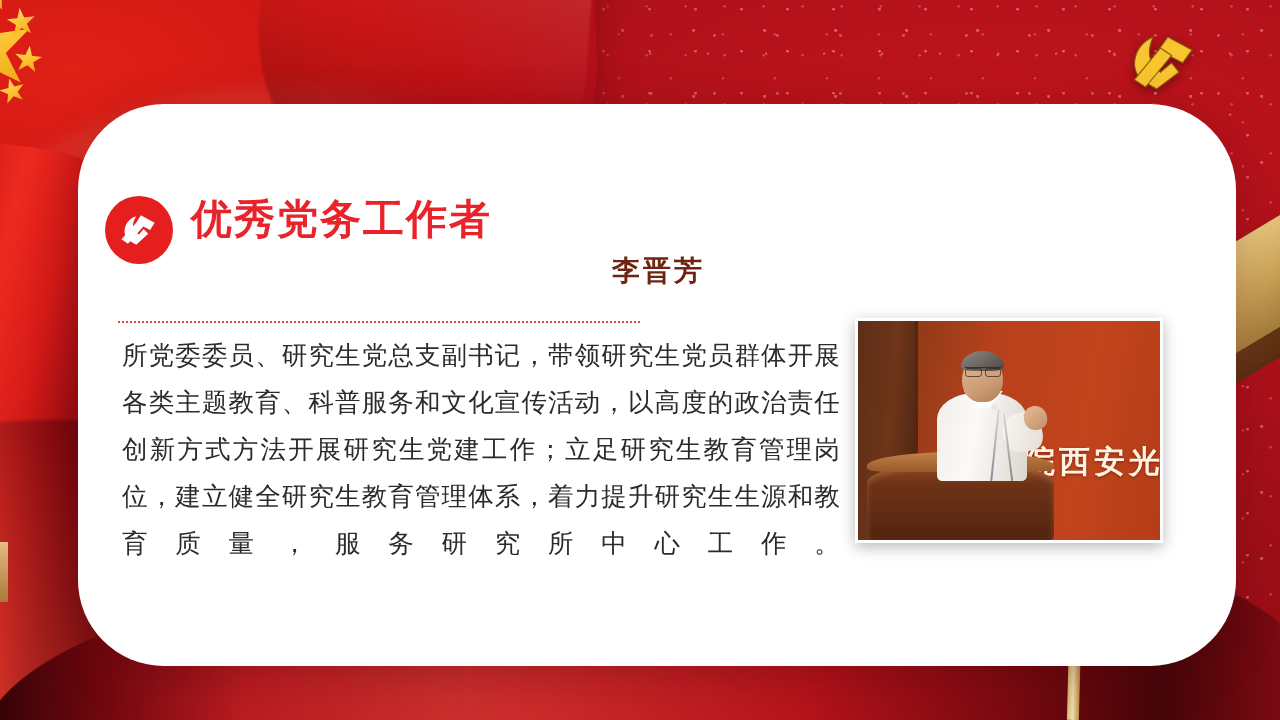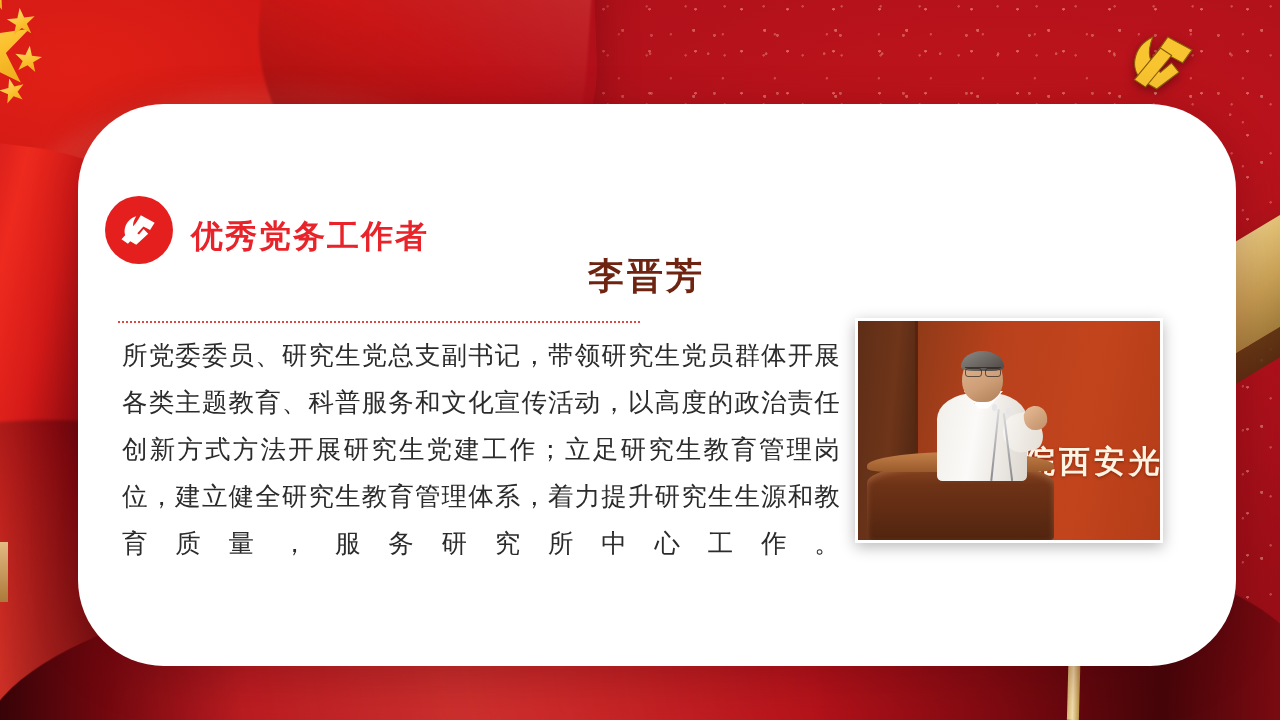--- a/index.html
+++ b/index.html
@@ -187,35 +187,34 @@
     border-radius: 50%;
     background: #E51E1E;
     display: flex; align-items: center; justify-content: center;
   }
   .badge svg { width: 46px; height: 46px; display: block; }
 
   .title {
     position: absolute;
     left: 113px; top: 92px;
     font-family: "DejaVu Serif", "Liberation Serif", serif;
-    font-size: 32px;
+    font-size: 41px;
     font-weight: bold;
     letter-spacing: 2px;
     color: #E8232A;
     line-height: 1.15;
     white-space: nowrap;
-    margin-top: 22px;
   }
   .person-name {
     position: absolute;
     left: 113px; top: 148px;
     width: 514px;
     text-align: right;
     font-family: "DejaVu Serif", "Liberation Serif", serif;
-    font-size: 36px;
+    font-size: 28px;
     font-weight: bold;
     letter-spacing: 3px;
     color: #6E2411;
     white-space: nowrap;
   }
 
   .divider {
     position: absolute;
     left: 40px; top: 217px;
     width: 522px; height: 0;

